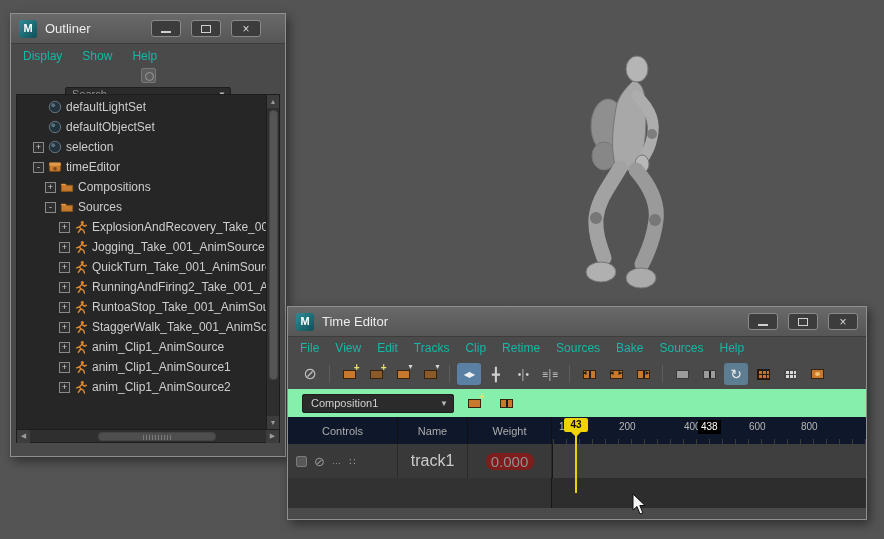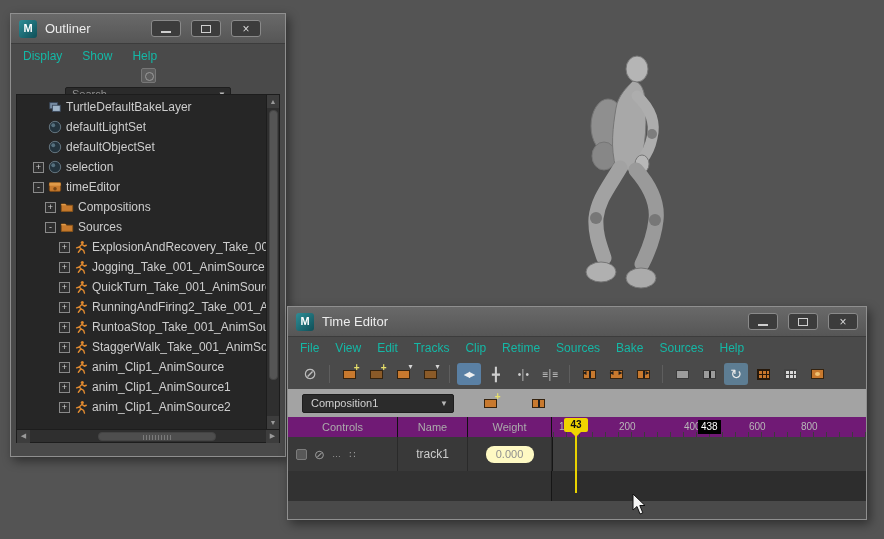--- a/index.html
+++ b/index.html
@@ -69,50 +69,50 @@
   .clip.dark { background:#8a5a28; }
   .clip .plus { position:absolute; right:-5px; top:-8px; color:#e8e06a; font-size:10px; font-weight:bold; line-height:1; }
   .clip .down { position:absolute; right:-4px; top:-8px; color:#d8d8d8; font-size:8px; line-height:1; }
   .clip .tl { position:absolute; left:-1px; top:-2px; color:#1d1d1d; font-size:8px; line-height:1; }
   .clip .tr { position:absolute; right:-1px; top:-2px; color:#1d1d1d; font-size:8px; line-height:1; }
   .clip .bar { position:absolute; left:5px; top:0; width:2px; height:7px; background:#1d1d1d; }
   .i-grid { width:13px; height:11px; background-color:#c8762c; background-image:linear-gradient(#26180a 1px,transparent 1px),linear-gradient(90deg,#26180a 1px,transparent 1px); background-size:4px 4px; border:1px solid #26180a; }
   .i-grid.light { background-color:#d8d8d8; background-image:linear-gradient(#444 1px,transparent 1px),linear-gradient(90deg,#444 1px,transparent 1px); border-color:#444; }
   .i-ghost { width:13px; height:10px; background:#c8792e; border:1px solid #35230f; position:relative; }
   .i-ghost::after { content:""; position:absolute; left:3px; top:2px; width:5px; height:4px; border-radius:50%; background:#f0c070; }
-  .comp-row { height:28px; display:flex; align-items:center; padding:0 14px; gap:24px; background:#a3a3a3; }
+  .comp-row { height:28px; display:flex; align-items:center; padding:0 14px; gap:8px; background:#86efac; }
   .combo { width:152px; height:19px; background:#2b2b2b; border:1px solid #1e1e1e; border-radius:2px; display:flex; align-items:center; padding-left:8px; }
   .combo-label { flex:1; color:#d0d0d0; font-size:11px; }
   .combo-arrow { width:18px; color:#b8b8b8; font-size:8px; text-align:center; }
   .tabrow { height:18px; background:#464646; display:flex; align-items:flex-end; padding-left:26px; }
   .tab { width:86px; height:17px; background:#5a5a5a; border:1px solid #3a3a3a; border-bottom:none; border-radius:3px 3px 0 0; color:#e0e0e0; font-size:11px; display:flex; align-items:center; justify-content:center; }
   .te-content { position:relative; height:84px; }
-  .tl-header { height:20px; background:#701a75; display:flex; position:relative; }
+  .tl-header { height:27px; background:#0f172a; display:flex; position:relative; }
   .hcol { color:#ababab; font-size:11px; display:flex; align-items:center; justify-content:center; border-right:1px solid #111; }
   .hcol.c1 { width:110px; }
   .hcol.c2 { width:70px; }
   .hcol.c3 { width:84px; }
   .ruler { position:absolute; left:265px; top:0; right:0; bottom:0; background-image:repeating-linear-gradient(90deg,#3c3c3c 0 1px,transparent 1px 13px); background-size:100% 5px; background-position:0 100%; background-repeat:no-repeat; }
   .tick { position:absolute; top:4px; color:#b8b8b8; font-size:10px; }
   .badge { position:absolute; top:3px; height:14px; padding:0 3px; background:#000; color:#fff; font-size:10px; line-height:14px; }
   .ph-marker { position:absolute; top:1px; width:24px; height:14px; background:#f0d400; border-radius:2px; color:#111; font-size:10px; font-weight:bold; text-align:center; line-height:14px; z-index:5; }
   .ph-marker::after { content:""; position:absolute; left:50%; bottom:-5px; margin-left:-5px; border-left:5px solid transparent; border-right:5px solid transparent; border-top:5px solid #f0d400; }
   .ph-line { position:absolute; top:18px; width:2px; height:58px; background:#e8d200; z-index:4; }
   .track-row { height:34px; display:flex; background:#393939; }
   .tcell { border-right:1px solid #2a2a2a; display:flex; align-items:center; }
   .tcell.c1 { width:110px; padding-left:8px; gap:7px; }
   .tcell.c2 { width:70px; justify-content:center; }
   .tcell.c3 { width:84px; justify-content:center; }
   .tcell.rest { flex:1; background:#3f3f3f; border-left:1px solid #161616; border-right:none; }
   .chk { width:11px; height:11px; background:#585858; border:1px solid #7c7c7c; border-radius:2px; }
   .w-slash { color:#9a9a9a; font-size:13px; line-height:1; }
   .w-dots { color:#9a9a9a; font-size:9px; letter-spacing:1px; }
   .w-curve { color:#9a9a9a; font-size:10px; }
-  .track-name { color:#cccccc; font-size:12px; }
-  .weight-field { width:48px; height:17px; background:#fef9c3; border-radius:8px; color:#8f8f8f; font-size:11px; display:flex; align-items:center; justify-content:center; }
+  .track-name { color:#cccccc; font-size:16px; }
+  .weight-field { width:48px; height:17px; background:#7f1d1d; border-radius:8px; color:#8f8f8f; font-size:15px; display:flex; align-items:center; justify-content:center; }
   .tl-lower { height:30px; display:flex; background:#323232; }
   .tl-lower .lleft { width:264px; border-right:1px solid #161616; }
   .tl-lower .lrest { flex:1; background:#2d2d2d; }
 
   .cursor { position:absolute; left:632px; top:494px; z-index:50; }
 </style>
 </head>
 <body>
 
 <svg width="0" height="0" style="position:absolute">
@@ -189,27 +189,20 @@
       <div class="searchbox">
         <input placeholder="Search..." style="">
         <span class="sb-arrow">▼</span>
       </div>
     </div>
     <div class="treewrap">
       <div class="tree">
         <div class="trow lv1">
           <span class="tog none"></span>
           <svg class="ticon">
-              <use href="#sym-layers"></use>
-            </svg>
-          <span class="tlabel">TurtleDefaultBakeLayer</span>
-        </div>
-        <div class="trow lv1">
-          <span class="tog none"></span>
-          <svg class="ticon">
               <use href="#sym-sphere"></use>
             </svg>
           <span class="tlabel">defaultLightSet</span>
         </div>
         <div class="trow lv1">
           <span class="tog none"></span>
           <svg class="ticon">
               <use href="#sym-sphere"></use>
             </svg>
           <span class="tlabel">defaultObjectSet</span>

